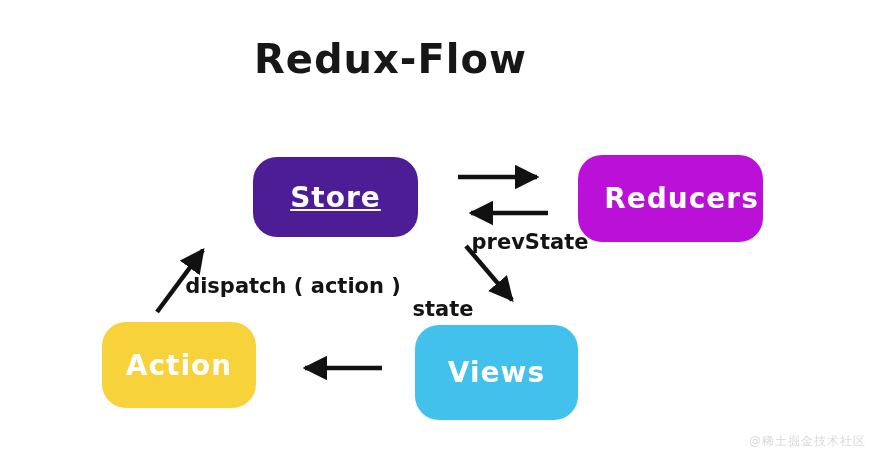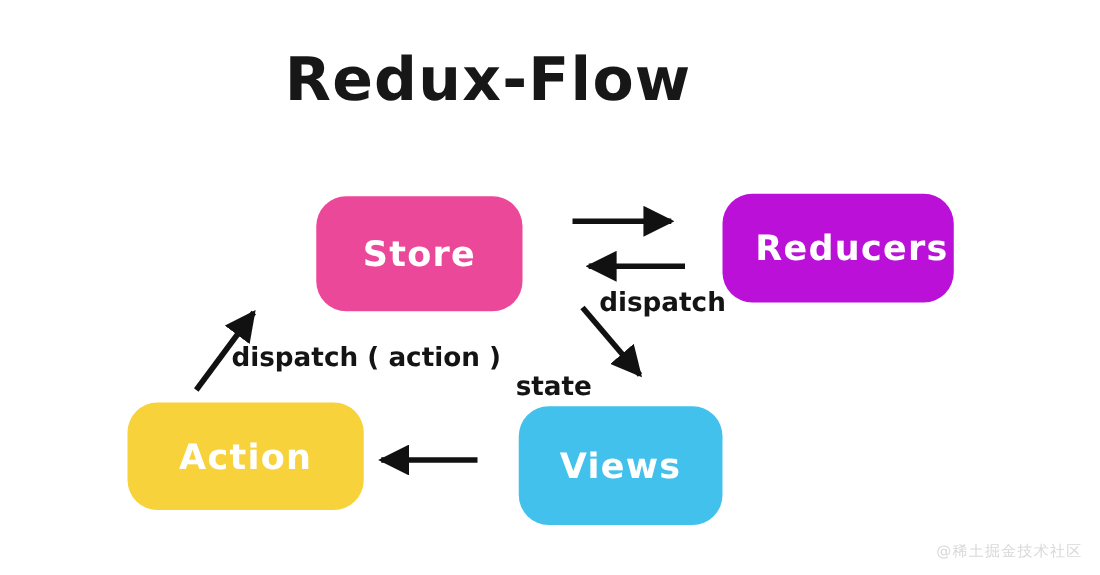--- a/index.html
+++ b/index.html
@@ -14,21 +14,21 @@
     height: 460px;
     background: #ffffff;
     overflow: hidden;
   }
   .title {
     position: absolute;
     top: 36px;
     left: 0;
     width: 781px;
     text-align: center;
-    font-size: 48px;
+    font-size: 40px;
     font-weight: bold;
     color: #171717;
     letter-spacing: 1px;
   }
   .arrows {
     position: absolute;
     left: 0;
     top: 0;
     width: 880px;
     height: 460px;
@@ -38,23 +38,23 @@
     position: absolute;
     display: flex;
     align-items: center;
     justify-content: center;
     color: #ffffff;
     font-weight: bold;
     font-size: 28px;
     letter-spacing: 1px;
     border-radius: 24px;
   }
-  .node-store    { left: 253px; top: 157px; width: 165px; height: 92px; background: #ec4899; }
+  .node-store    { left: 253px; top: 157px; width: 165px; height: 80px; background: #4c1d95; text-decoration: underline; }
   .node-reducers { left: 578px; top: 155px; width: 163px; height: 87px; background: #BA10D8; padding-left: 22px; }
-  .node-action   { left: 102px; top: 322px; width: 189px; height: 86px; background: #F8D23B; }
+  .node-action   { left: 102px; top: 322px; width: 154px; height: 86px; background: #F8D23B; }
   .node-views    { left: 415px; top: 325px; width: 163px; height: 95px; background: #41C1EB; }
   .edge-label {
     position: absolute;
     transform: translate(-50%, -50%);
     font-weight: bold;
     color: #141414;
     white-space: nowrap;
   }
   .lbl-prevstate { left: 491px; top: 135px; font-size: 23px; }
   .lbl-newstate  { left: 530px; top: 242px; font-size: 21px; }
@@ -95,19 +95,19 @@
   <div class="node node-reducers">
     <span>Reducers</span>
   </div>
   <div class="node node-action">
     <span>Action</span>
   </div>
   <div class="node node-views">
     <span>Views</span>
   </div>
 
-  <div class="edge-label lbl-newstate">dispatch</div>
+  <div class="edge-label lbl-newstate">prevState</div>
   <div class="edge-label lbl-state">state</div>
   <div class="edge-label lbl-dispatch">dispatch ( action )</div>
 
   <div class="watermark">@稀土掘金技术社区</div>
 
 </div>
 
 </body></html>

